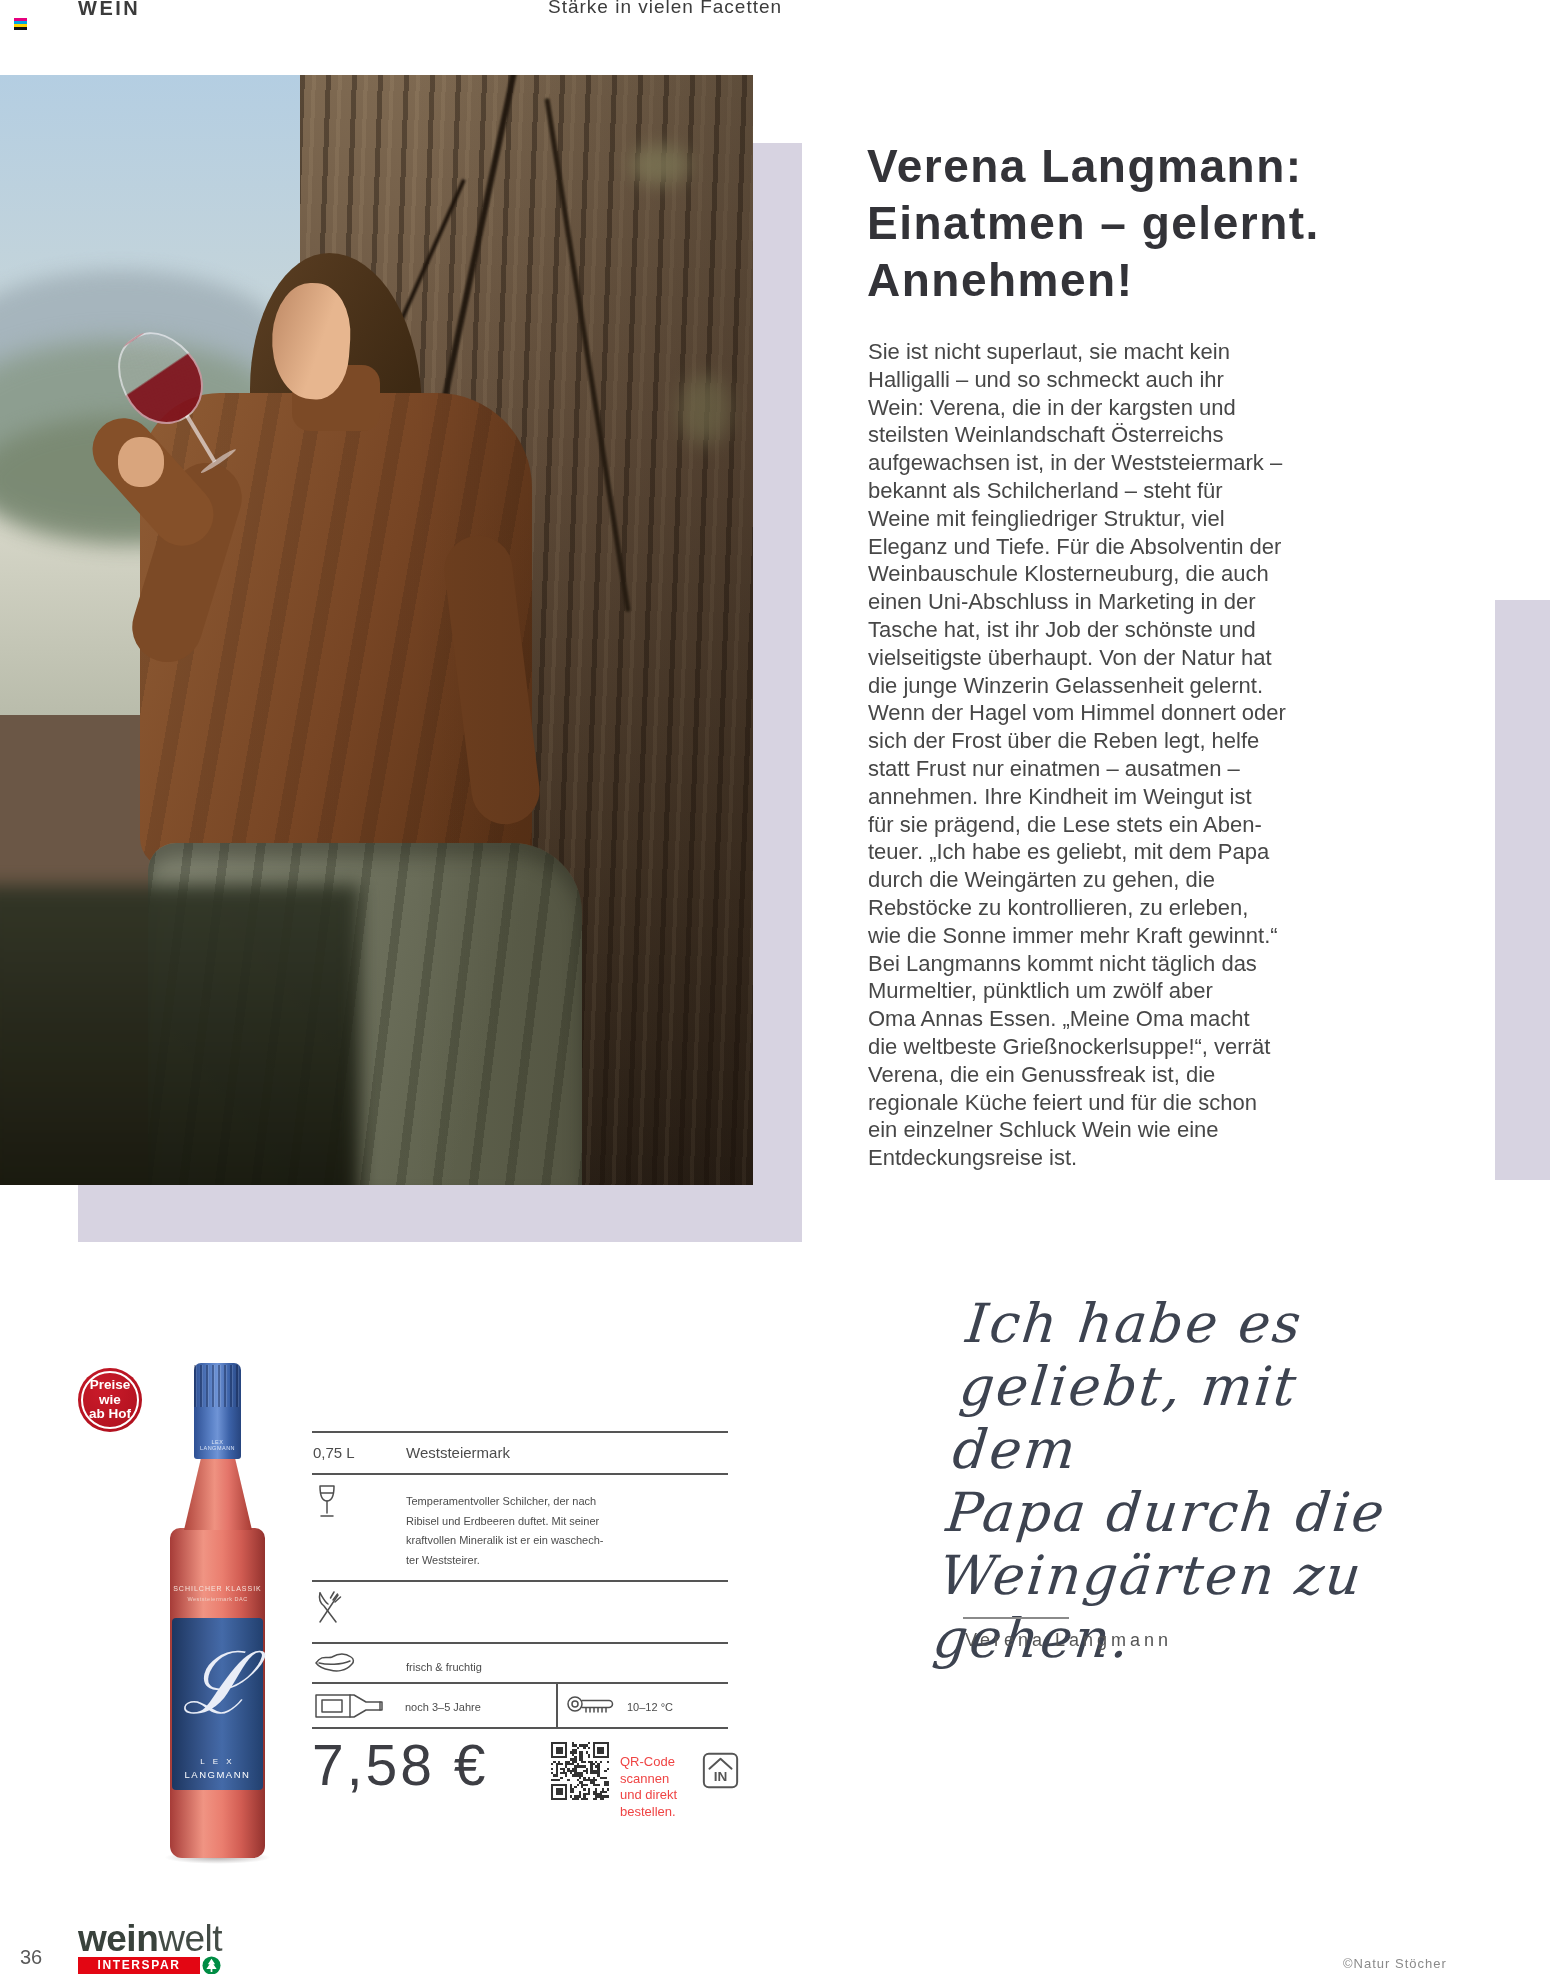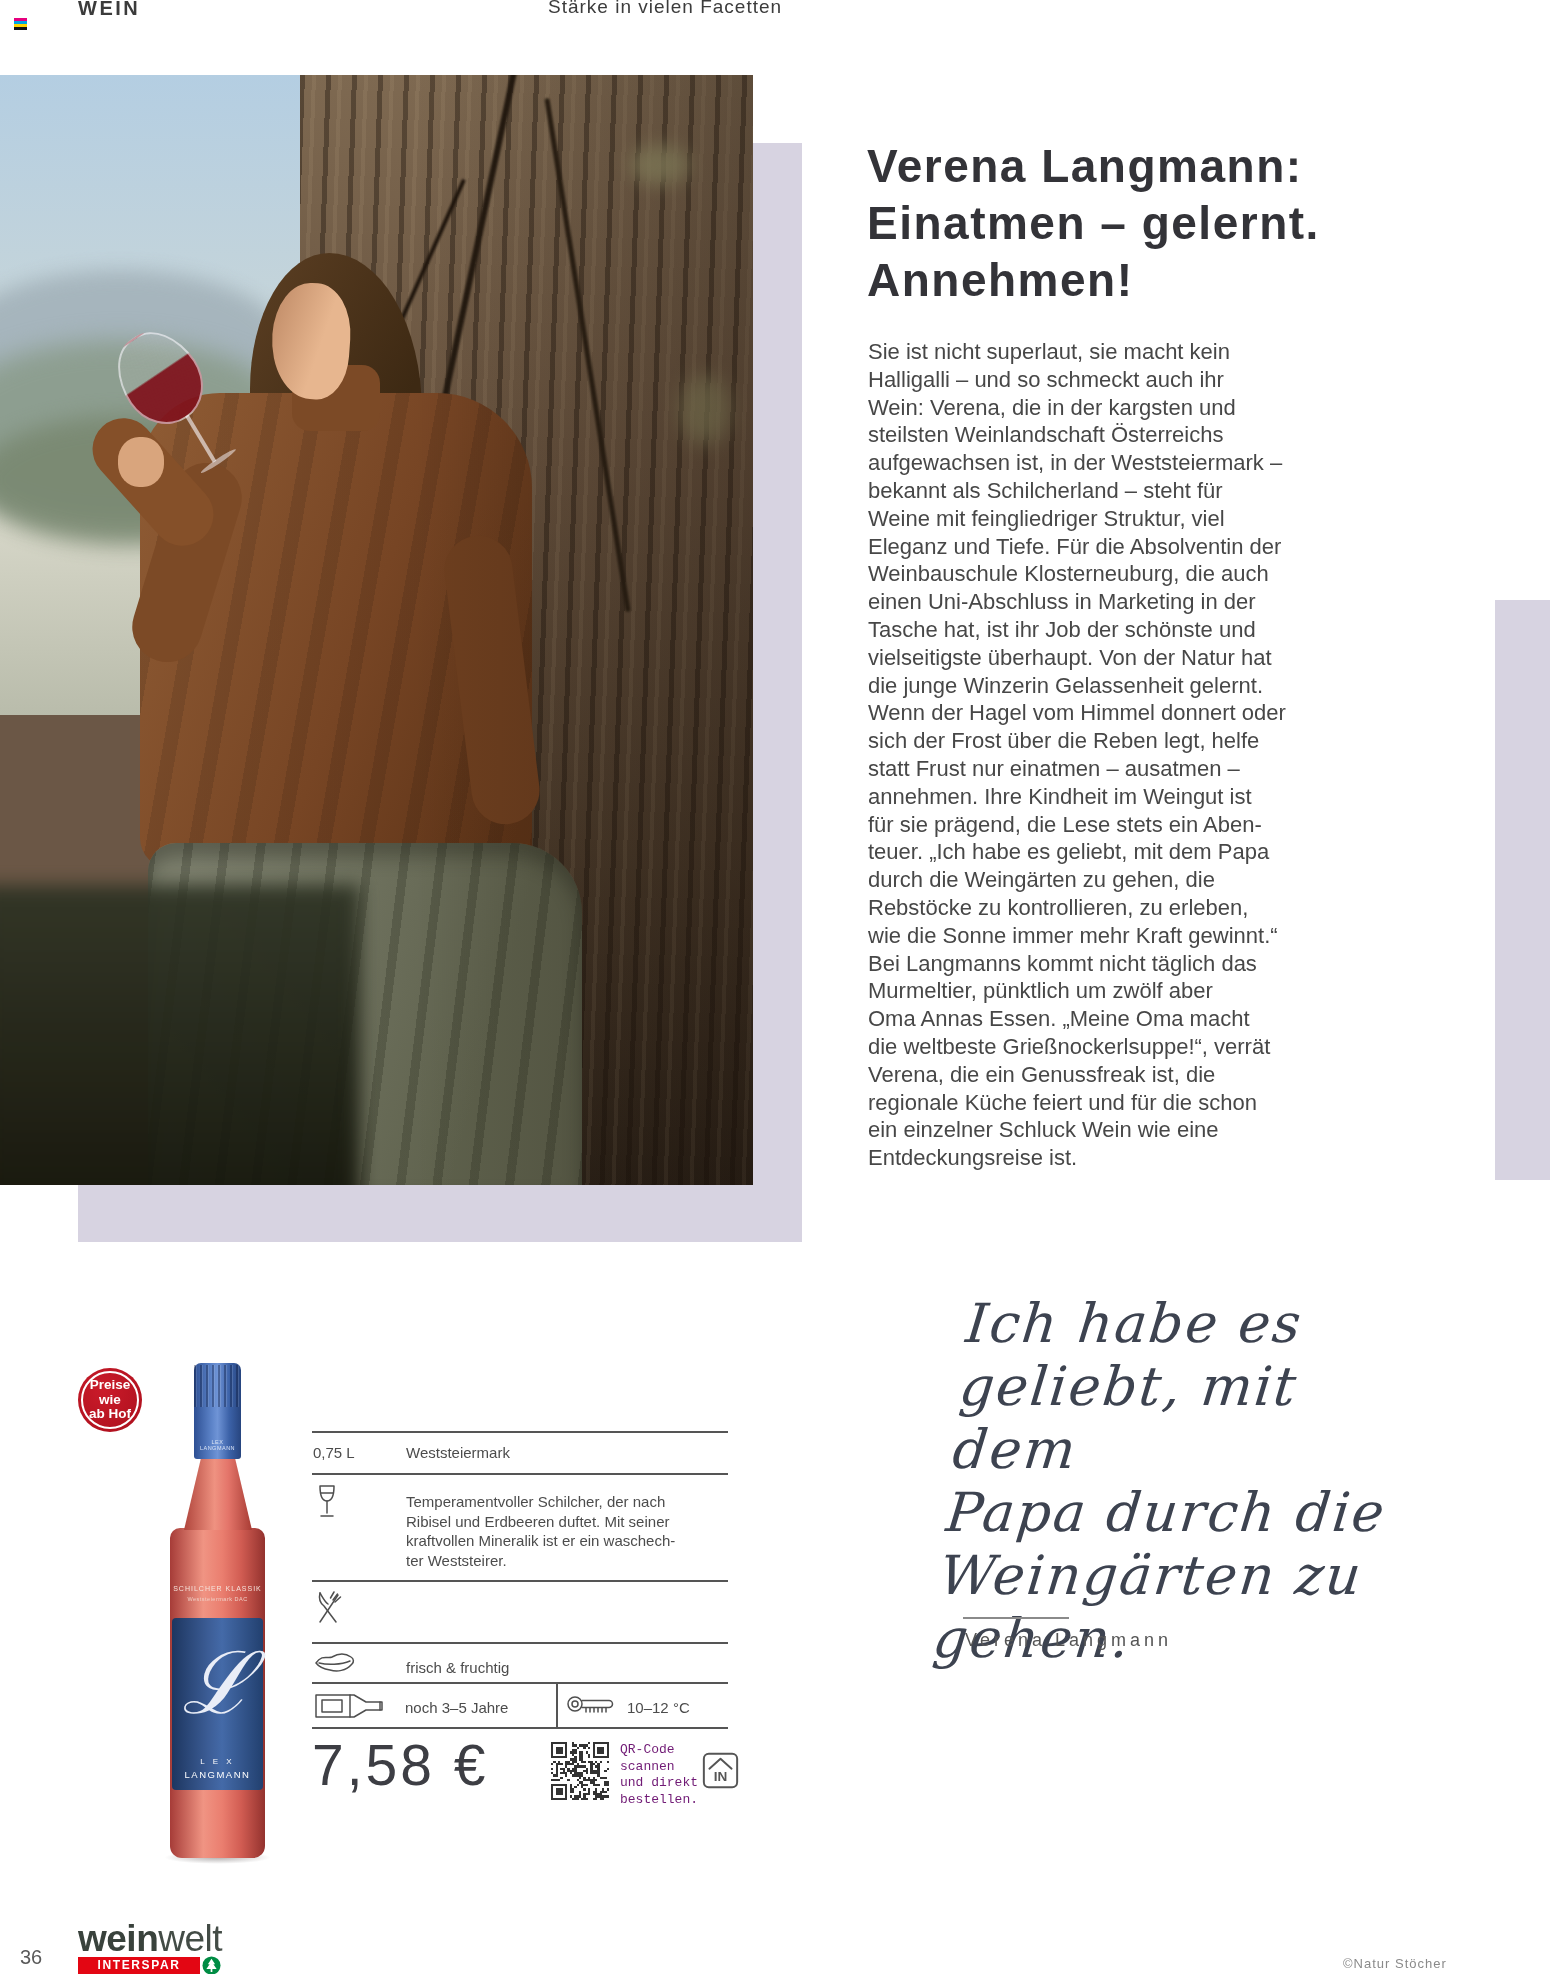--- a/index.html
+++ b/index.html
@@ -55,26 +55,26 @@
   .bt-l1 { position:absolute; left:0; bottom:24px; width:100%; text-align:center; font-size:8px; letter-spacing:3px; color:#fff; }
   .bt-l2 { position:absolute; left:0; bottom:10px; width:100%; text-align:center; font-size:9.5px; letter-spacing:1.5px; color:#fff; }
   .bt-shadow { position:absolute; left:-6px; top:488px; width:107px; height:13px; border-radius:50%; background:radial-gradient(ellipse, rgba(40,30,30,.35), rgba(0,0,0,0) 70%); }
 
   
   .prod { position:absolute; left:312px; top:1362px; width:416px; height:460px; color:#4a4a4a; }
   .prod-name { position:absolute; left:0; top:0; width:416px; font-size:25px; line-height:28px; color:#3a3a3a; }
   .prod-name b { font-weight:700; }
   .rule { position:absolute; left:0; width:416px; height:1.5px; background:#555; }
   .cell-label { font-size:15px; color:#4c4c4c; }
-  .cell-text  { position:absolute; left:94px; font-size:15px; line-height:19.6px; color:#4c4c4c; white-space:pre-line; width:322px; }
+  .cell-text  { position:absolute; left:94px; font-size:11px; line-height:19.6px; color:#4c4c4c; white-space:pre-line; width:322px; }
   .icon { position:absolute; stroke:#4f4f4f; fill:none; stroke-width:1.5; stroke-linecap:round; stroke-linejoin:round; }
   .vdiv { position:absolute; left:244px; top:320px; width:1.5px; height:46px; background:#555; }
   .price { position:absolute; left:0px; top:370px; font-size:57px; letter-spacing:3px; color:#3d3e44; }
   .qr { position:absolute; left:239px; top:380px; width:58px; height:58px; }
-  .qr-note { position:absolute; left:308px; top:380px; font-size:13px; line-height:16.5px; color:#701a75; white-space:pre-line;font-family:Liberation Mono, monospace; }
+  .qr-note { position:absolute; left:308px; top:392px; font-size:13px; line-height:16.5px; color:#ef4444; white-space:pre-line; }
   .house { position:absolute; left:390px; top:390px; width:37px; height:37px; }
 
   
   .pageno { position:absolute; left:20px; top:1946px; font-size:20px; color:#5a5a5a; }
   .brand { position:absolute; left:78px; top:1918px; font-size:37px; color:#39423c; letter-spacing:-0.5px; }
   .brand .bold { font-weight:700; }
   .brand .light { font-weight:400; color:#434c46; }
   .isp-bar { position:absolute; left:78px; top:1957px; width:122px; height:17px; background:#e30613; color:#fff;
              font-size:12px; font-weight:700; letter-spacing:1.6px; text-align:center; line-height:17px; }
   .isp-logo { position:absolute; left:202px; top:1956px; width:19px; height:19px; }

